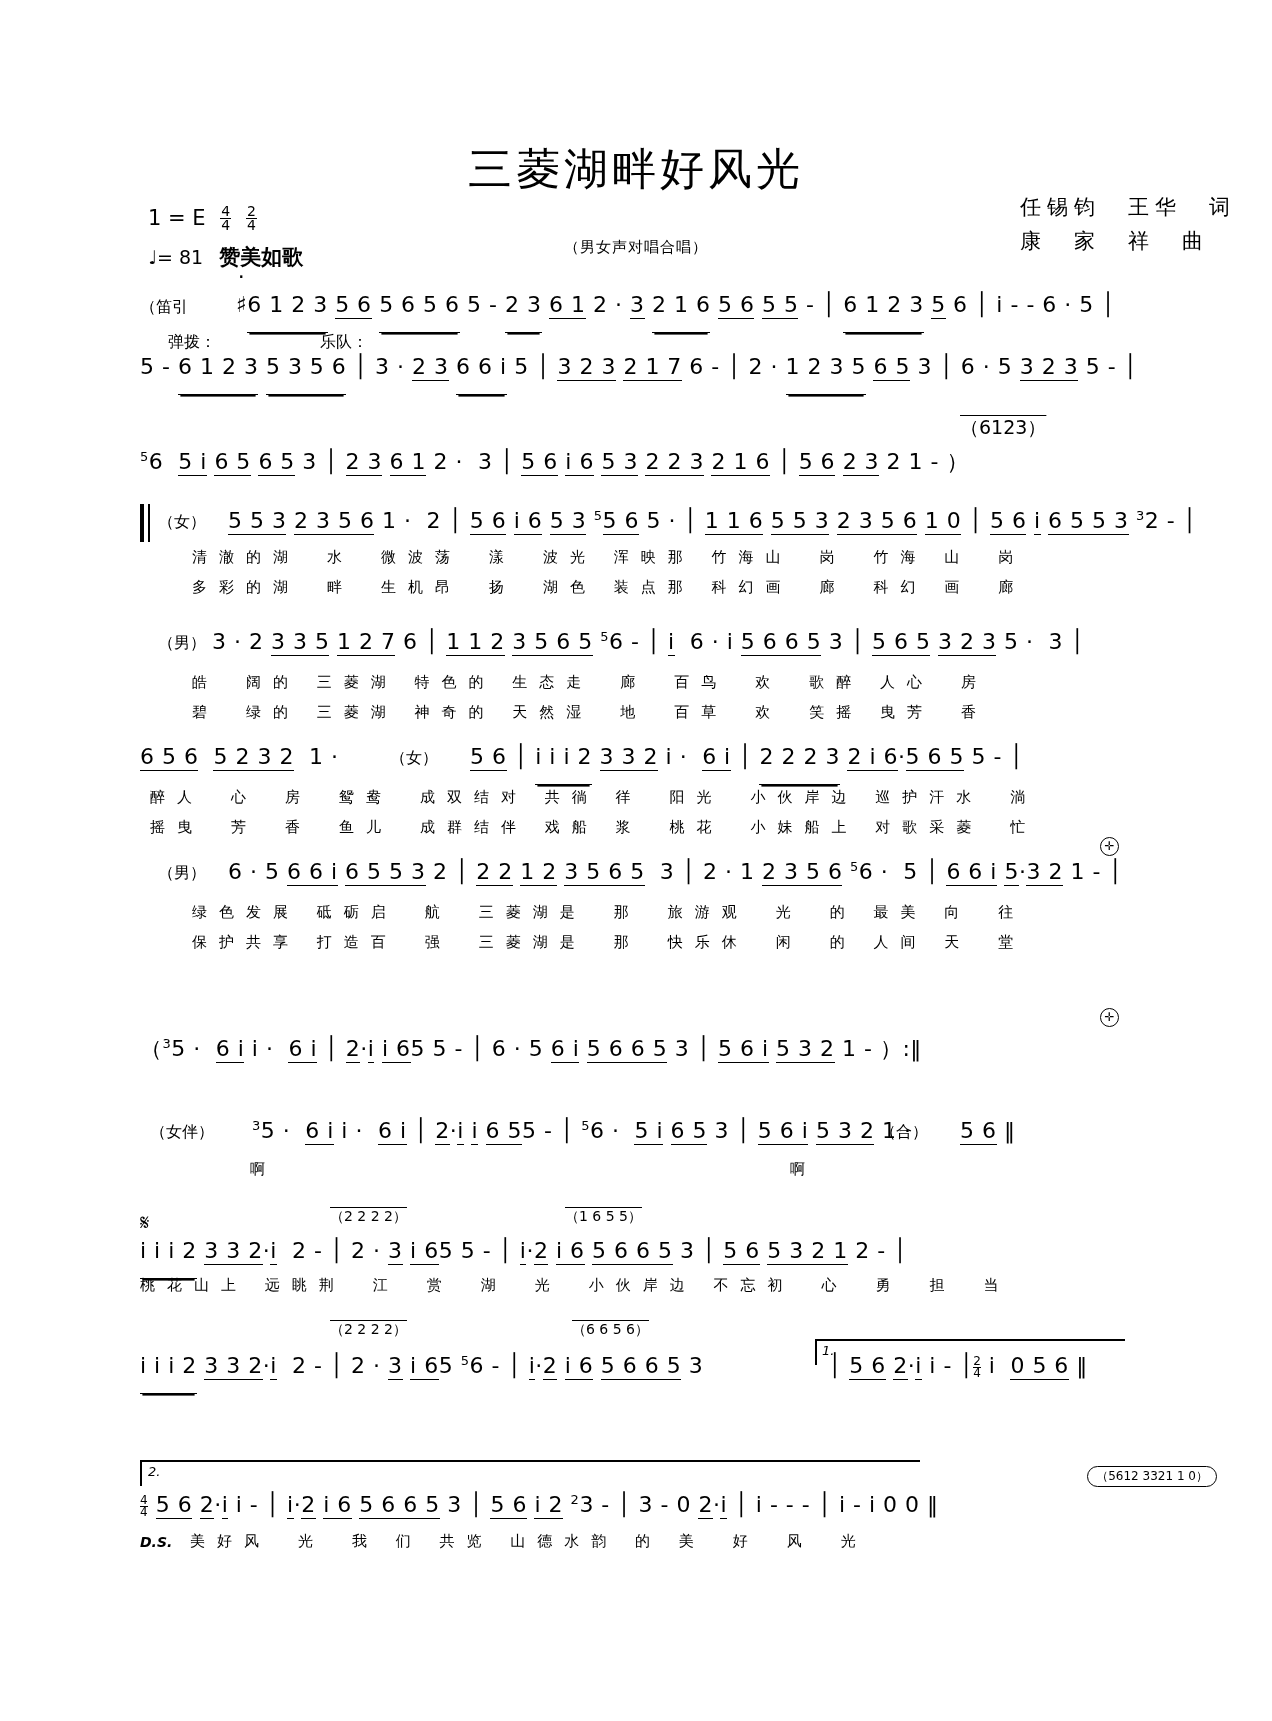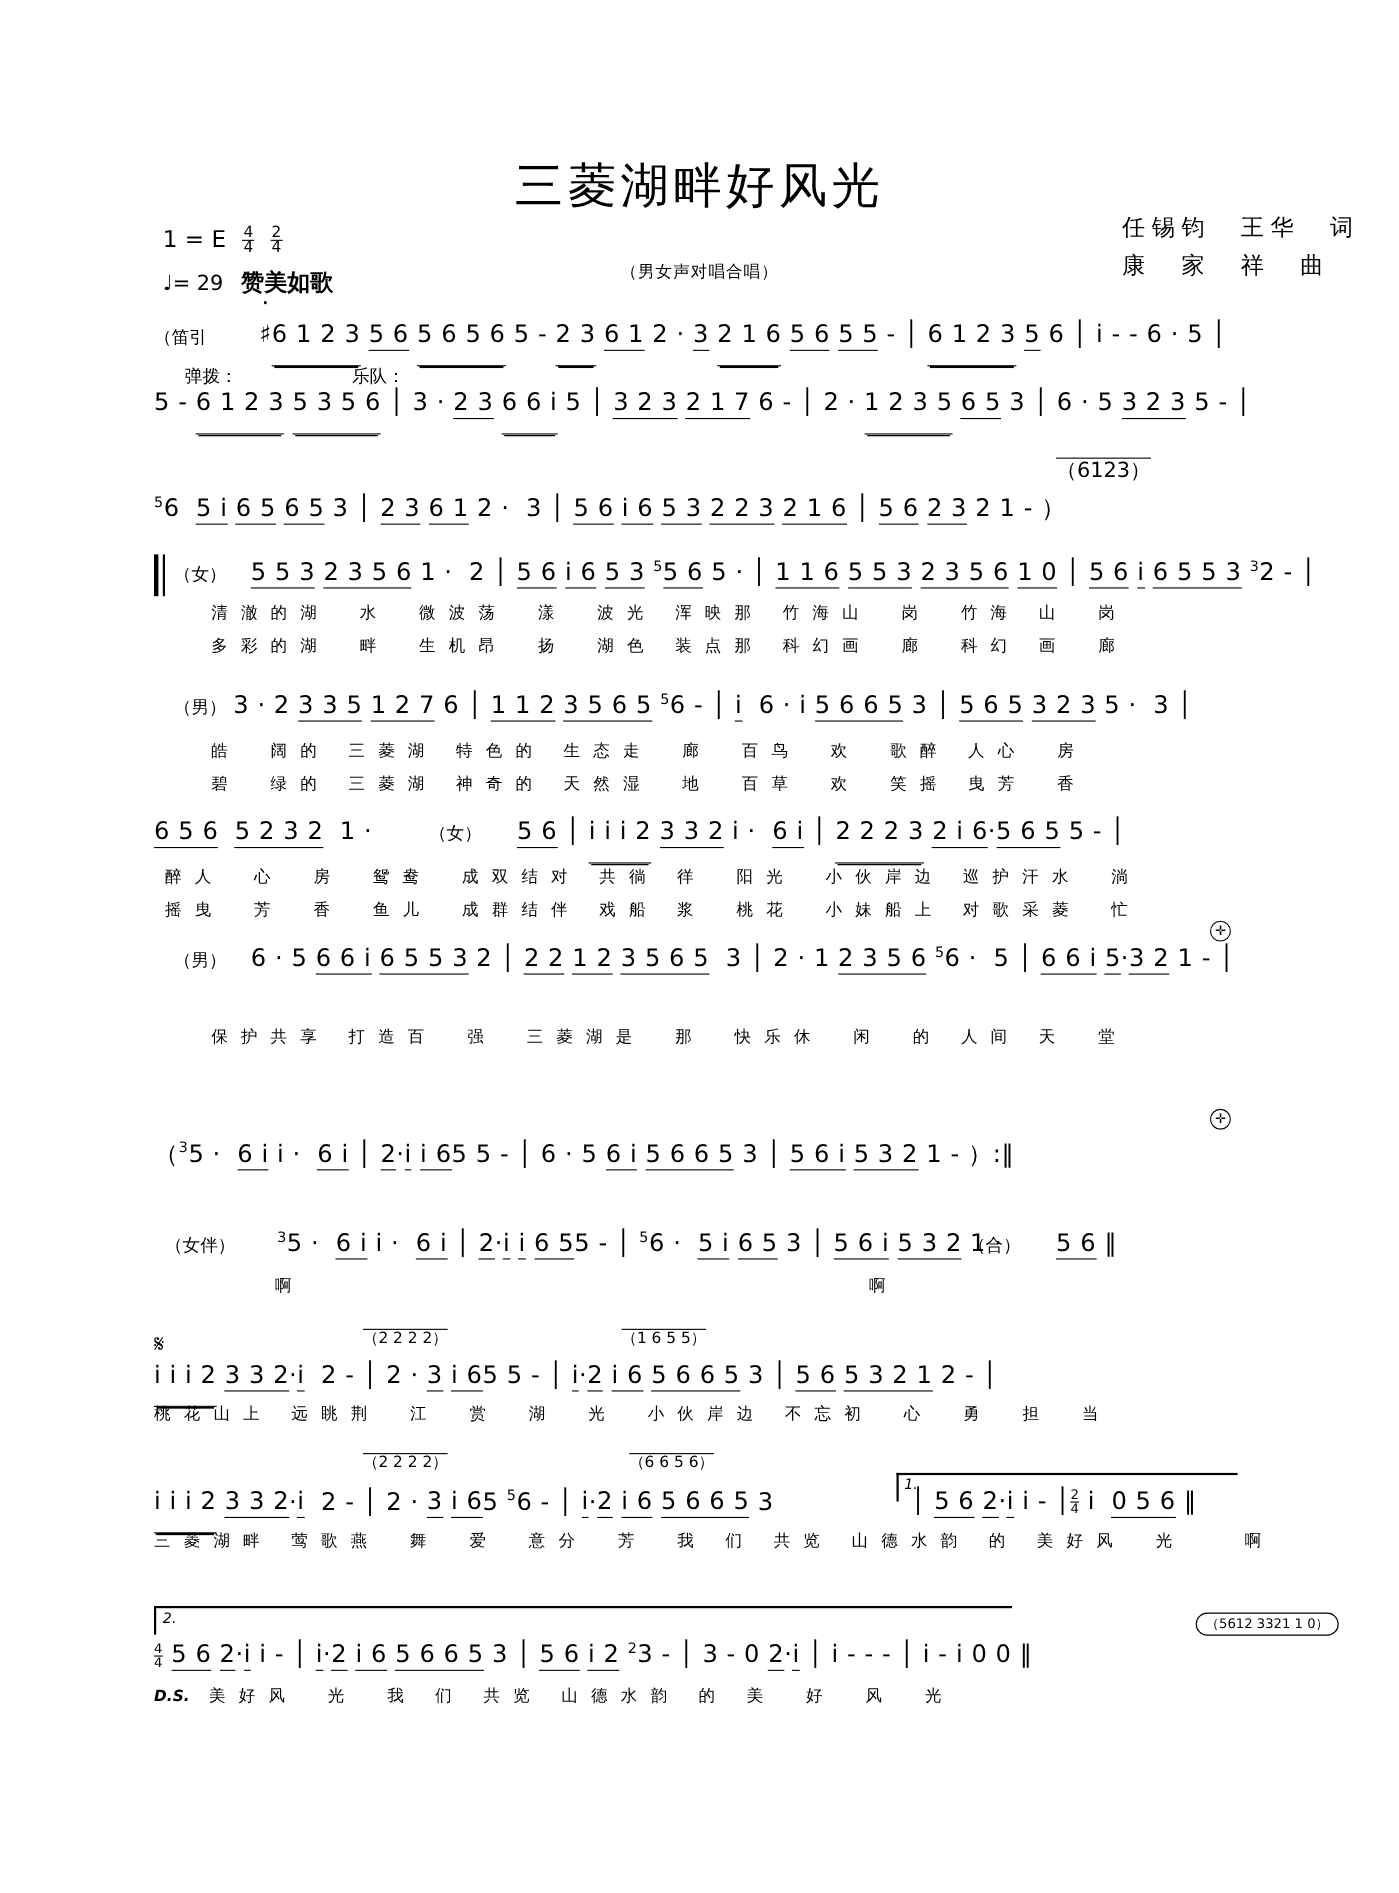--- a/index.html
+++ b/index.html
@@ -188,21 +188,21 @@
     <div>康　家　祥　曲</div>
   </div>
 
   <div class="key-sig">
     <span>1 = E</span>
     <span class="frac"><span class="num">4</span><span>4</span></span>
     <span class="frac"><span class="num">2</span><span>4</span></span>
   </div>
 
   <div class="tempo">
-    <span>♩= 29</span>
+    <span>♩= 81</span>
     <span class="mood">赞美如歌</span>
   </div>
 
   <div class="row" style="top:292px;">
     <div class="annot" style="left:140px; top:5px;">（笛引</div>
     <div class="notes" style="left:236px; top:0px;">
       <span class="dotabove" style="position:relative;">♯</span><span class="u2">6 1 2 3</span>&nbsp;<span class="u1">5 6</span>&nbsp;<span class="u2">5 6 5 6</span>&nbsp;5 -&nbsp;<span class="u2">2 3</span>&nbsp;<span class="u1">6 1</span>&nbsp;2 ·&nbsp;<span class="u1">3</span>&nbsp;<span class="u2">2 1 6</span>&nbsp;<span class="u1">5 6</span>&nbsp;<span class="u1">5 5</span>&nbsp;- │&nbsp;<span class="u2">6 1 2 3</span>&nbsp;<span class="u1">5</span>&nbsp;6 │&nbsp;i - - 6 · 5 │
     </div>
   </div>
 
@@ -252,20 +252,21 @@
     <div class="lyr" style="left:150px; top:48px; letter-spacing:12px;">醉人　心　房　鸳鸯　成双结对 共徜 徉　阳光　小伙岸边 巡护汗水　淌</div>
     <div class="lyr" style="left:150px; top:78px; letter-spacing:12px;">摇曳　芳　香　鱼儿　成群结伴 戏船 浆　桃花　小妹船上 对歌采菱　忙</div>
   </div>
 
   <div class="row" style="top:855px; height:95px;">
     <div class="circled" style="left:1100px; top:-18px;">✛</div>
     <div class="annot" style="left:158px; top:8px;">（男）</div>
     <div class="notes" style="left:228px; top:4px;">
       6 · 5&nbsp;<span class="u1">6 6 i</span>&nbsp;<span class="u1">6 5 5 3</span>&nbsp;2 │&nbsp;<span class="u1">2 2</span>&nbsp;<span class="u1">1 2</span>&nbsp;<span class="u1">3 5 6 5</span>&nbsp;&nbsp;3 │&nbsp;2 · 1&nbsp;<span class="u1">2 3 5 6</span>&nbsp;<span class="small">5</span>6 ·&nbsp;&nbsp;5 │&nbsp;<span class="u1">6 6 i</span>&nbsp;<span class="u1">5</span>·<span class="u1">3 2</span>&nbsp;1 - │
     </div>
+    <div class="lyr" style="left:192px; top:48px; letter-spacing:12px;">绿色发展 砥砺启　航　三菱湖是　那　旅游观　光　的 最美 向　往</div>
     <div class="lyr" style="left:192px; top:78px; letter-spacing:12px;">保护共享 打造百　强　三菱湖是　那　快乐休　闲　的 人间 天　堂</div>
   </div>
 
   <div class="row" style="top:1030px;">
     <div class="circled" style="left:1100px; top:-22px;">✛</div>
     <div class="notes" style="left:140px; top:4px;">
       （<span class="small">3</span>5 ·&nbsp;&nbsp;<span class="u1">6 i</span>&nbsp;i ·&nbsp;&nbsp;<span class="u1">6 i</span>&nbsp;│&nbsp;<span class="u1">2</span>·<span class="u1">i</span>&nbsp;<span class="u1">i 6</span>5&nbsp;5 - │&nbsp;6 · 5&nbsp;<span class="u1">6 i</span>&nbsp;<span class="u1">5 6 6 5</span>&nbsp;3 │&nbsp;<span class="u1">5 6 i</span>&nbsp;<span class="u1">5 3 2</span>&nbsp;1 - ）:‖
     </div>
   </div>
 
@@ -296,21 +297,20 @@
     <div class="annot-small" style="left:572px; top:-4px; text-decoration:overline;">（6 6 5 6）</div>
     <div class="hl" style="left:815px; top:14px; width:310px;"></div>
     <div class="vl" style="left:815px; top:14px; height:26px;"></div>
     <div class="boxnum" style="left:822px; top:18px;">1.</div>
     <div class="notes" style="left:140px; top:28px;">
       <span class="u2">i i i 2</span>&nbsp;<span class="u1">3 3 2</span>·<span class="u1">i</span>&nbsp;&nbsp;2 - │&nbsp;2 ·&nbsp;<span class="u1">3</span>&nbsp;<span class="u1">i 6</span>5&nbsp;<span class="small">5</span>6 - │&nbsp;<span class="u1">i</span>·<span class="u1">2</span>&nbsp;<span class="u1">i 6</span>&nbsp;<span class="u1">5 6 6 5</span>&nbsp;3
     </div>
     <div class="notes" style="left:828px; top:28px;">
       │&nbsp;<span class="u1">5 6</span>&nbsp;<span class="u1">2</span>·<span class="u1">i</span>&nbsp;i&nbsp;-&nbsp;│<span style="display:inline-block; font-size:12px; line-height:11px; text-align:center; vertical-align:middle;"><span style="display:block; border-bottom:1.5px solid #000;">2</span><span>4</span></span>&nbsp;i&nbsp;&nbsp;<span class="u1">0 5 6</span>&nbsp;‖
     </div>
-    <div class="lyr" style="left:140px; top:66px; letter-spacing:12px;">三菱湖畔 莺歌燕　舞　爱　意分　芳　我 们 共览 山德水韵 的 美好风　光　　啊</div>
   </div>
 
   <div class="row" style="top:1450px; height:100px;">
     <div class="hl" style="left:140px; top:10px; width:780px;"></div>
     <div class="vl" style="left:140px; top:10px; height:26px;"></div>
     <div class="boxnum" style="left:148px; top:14px;">2.</div>
     <div class="annot-small" style="right:55px; top:16px; border:1.4px solid #000; border-radius:14px; padding:1px 8px; font-size:12px;">（5612 3321 1 0）</div>
     <div class="notes" style="left:140px; top:42px;">
       <span style="display:inline-block; font-size:12px; line-height:11px; text-align:center; vertical-align:middle;"><span style="display:block; border-bottom:1.5px solid #000;">4</span><span>4</span></span>&nbsp;<span class="u1">5 6</span>&nbsp;<span class="u1">2</span>·<span class="u1">i</span>&nbsp;i&nbsp;- │&nbsp;<span class="u1">i</span>·<span class="u1">2</span>&nbsp;<span class="u1">i 6</span>&nbsp;<span class="u1">5 6 6 5</span>&nbsp;3 │&nbsp;<span class="u1">5 6</span>&nbsp;<span class="u1">i 2</span>&nbsp;<span class="small">2</span>3 - │&nbsp;3 - 0&nbsp;<span class="u1">2</span>·<span class="u1">i</span>&nbsp;│&nbsp;i - - - │&nbsp;i - i 0 0 ‖
     </div>

